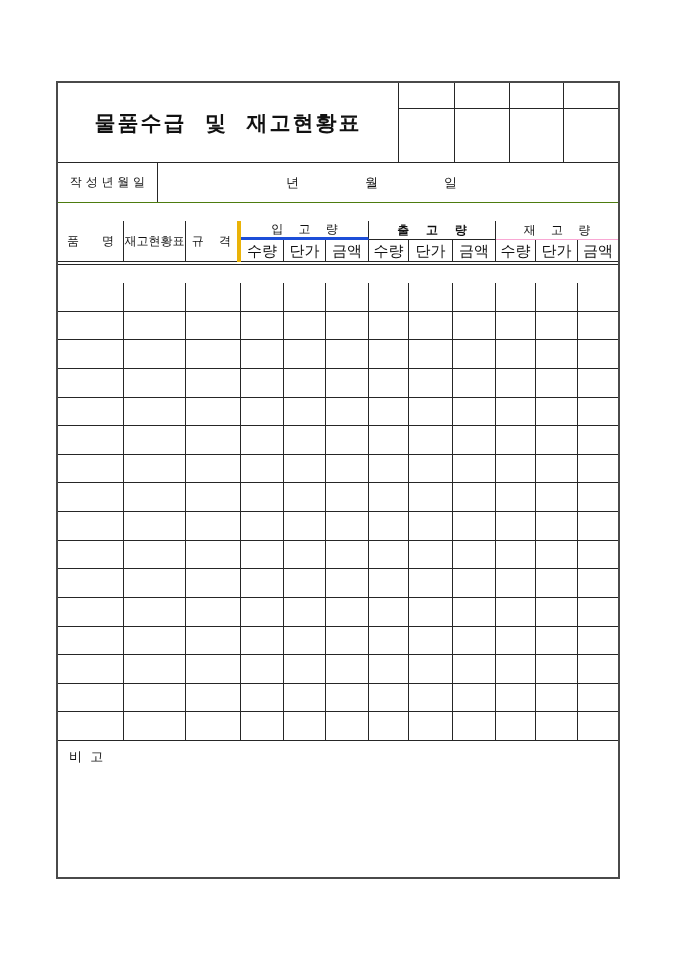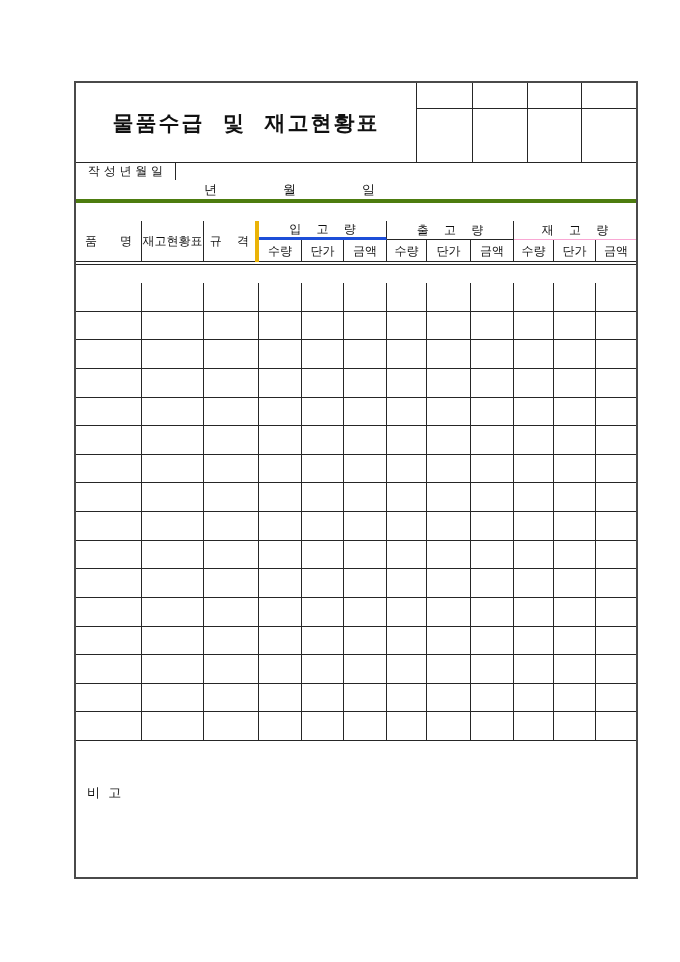--- a/index.html
+++ b/index.html
@@ -5,21 +5,21 @@
   * { margin:0; padding:0; box-sizing:border-box; }
   html,body { background:#ffffff; }
   body {
     width:680px; height:962px;
     font-family:"DejaVu Serif","Liberation Serif",serif;
     color:#111111;
   }
   .page { position:relative; width:680px; height:962px; background:#ffffff; overflow:hidden; }
 
   .sheet {
-    position:absolute; left:74px; top:81px;
+    position:absolute; left:56px; top:81px;
     width:564px; height:798px;
     border:2px solid #4a4a4a; background:#fff;
   }
 
   
   .row-title { display:flex; height:80px; border-bottom:1px solid #262626; }
   .title-box {
     width:341px; border-right:1px solid #262626;
     display:flex; align-items:center; justify-content:center;
   }
@@ -27,21 +27,21 @@
   .approval {
     flex:1; display:grid;
     grid-template-columns:repeat(4,1fr);
     grid-template-rows:26px 1fr;
   }
   .acell { border-left:1px solid #262626; }
   .acell.firstcol { border-left:none; }
   .acell.top { border-bottom:1px solid #262626; }
 
   
-  .row-date { display:flex; height:40px; border-bottom:4px solid #4d7c0f;flex-direction:column; }
+  .row-date { display:flex; height:40px; border-bottom:1px solid #4d7c0f; }
   .date-label {
     width:100px; border-right:1px solid #262626;
     display:flex; align-items:center; justify-content:center;
     font-size:12px; white-space:pre;
   }
   .date-value { position:relative; flex:1; font-size:13px; }
   .date-value span { position:absolute; top:50%; transform:translateY(-50%); }
   .u0 { left:128px; } .u1 { left:207px; } .u2 { left:286px; }
 
   
@@ -54,37 +54,37 @@
   
   .thead { height:41px; border-bottom:1px solid #262626; grid-template-rows:19px 22px; }
   .hcell {
     display:flex; align-items:center; justify-content:center;
     font-size:12px; white-space:pre; overflow:hidden;
   }
   .h-name { grid-column:1; grid-row:1/3; border-right:1px solid #262626; }
   .h-code { grid-column:2; grid-row:1/3; border-right:1px solid #262626; }
   .h-spec { grid-column:3; grid-row:1/3; border-right:4px solid #eab308; }
   .h-g0 { grid-column:4/7;  grid-row:1; border-right:1px solid #262626; border-bottom:3px solid #1d4ed8; }
-  .h-g1 { grid-column:7/10; grid-row:1; border-right:1px solid #262626; border-bottom:1px solid #262626; }
+  .h-g1 { grid-column:7/10; grid-row:1; border-right:1px solid #262626; border-bottom:1px solid #262626;font-weight:bold; }
   .h-g2 { grid-column:10/13; grid-row:1; border-bottom:1px solid #f9a8d4; }
-  .sub { grid-row:2; border-right:1px solid #262626; font-size:12px; }
+  .sub { grid-row:2; border-right:1px solid #262626; font-size:15px; }
   .sc0{grid-column:4;} .sc1{grid-column:5;} .sc2{grid-column:6;}
   .sc3{grid-column:7;} .sc4{grid-column:8;} .sc5{grid-column:9;}
   .sc6{grid-column:10;} .sc7{grid-column:11;} .sc8{grid-column:12; border-right:none;}
 
   
   .dline { height:3px; border-bottom:1px solid #262626; }
 
   
   .tbody { height:458px; grid-template-rows:repeat(16,1fr); }
   .bcell { border-right:1px solid #262626; border-bottom:1px solid #262626; }
   .bcell.lastcol { border-right:none; }
 
   
-  .remarks { height:171px; padding:7px 0 0 11px;margin-top:36px; }
+  .remarks { height:171px; padding:7px 0 0 11px; }
   .remarks-label { font-size:13px; white-space:pre; }
 </style>
 </head>
 <body>
 
 <div class="page">
   <div class="sheet">
 
     <div class="row-title">
       <div class="title-box">

